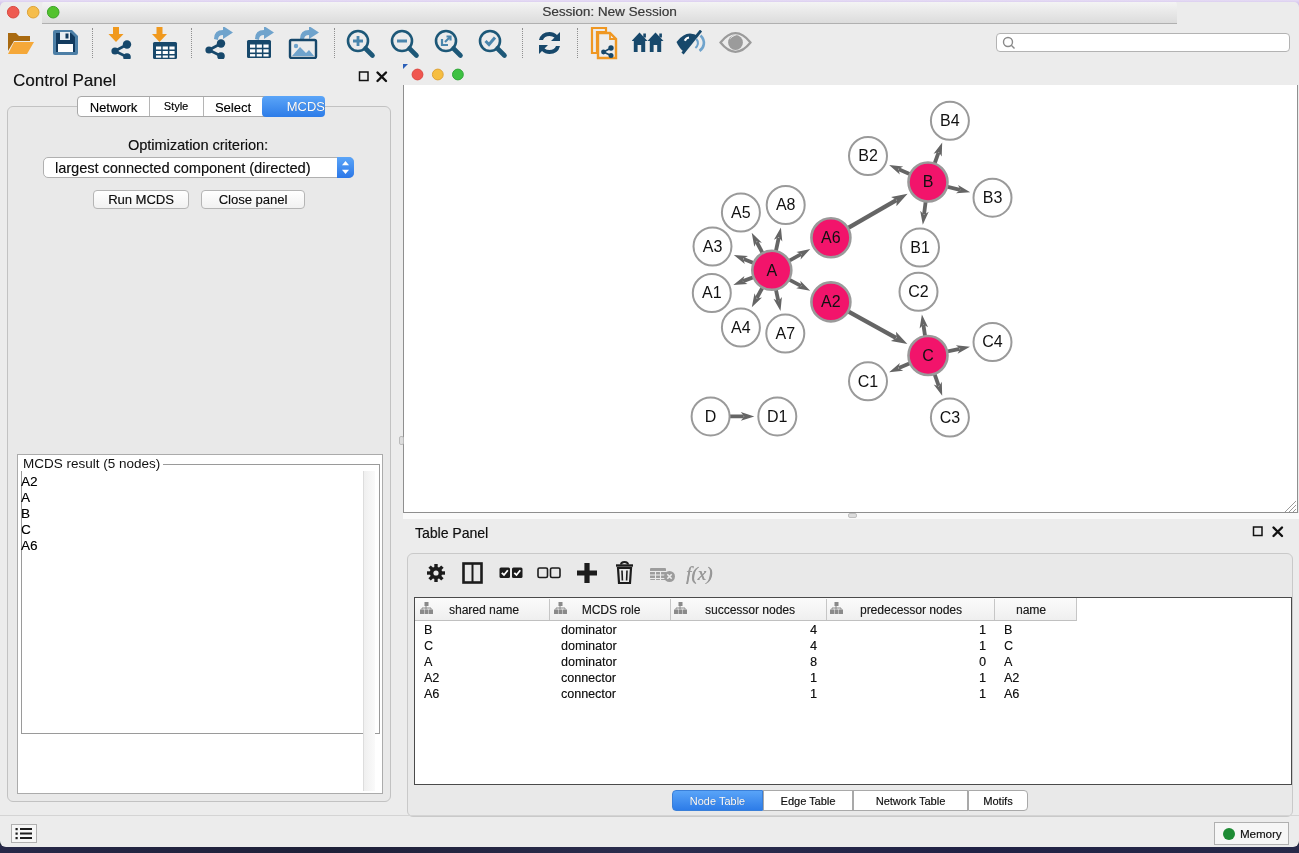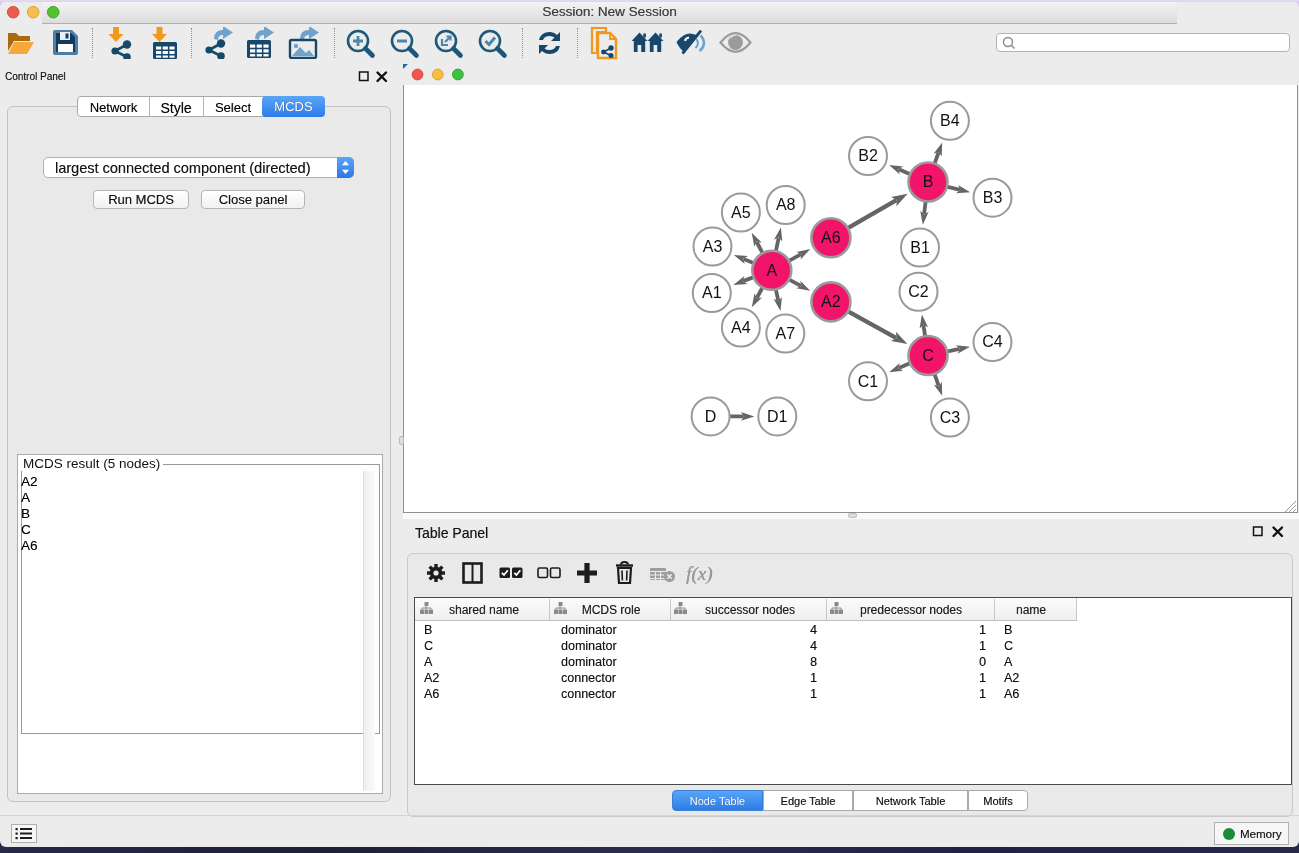--- a/index.html
+++ b/index.html
@@ -17,21 +17,21 @@
 .abs { position:absolute; }
 .sep { position:absolute; top:28px; height:30px; width:0; border-left:1px dotted #8f8f8f; }
 #search { position:absolute; left:996px; top:33px; width:294px; height:19px; background:#fff;
   border:1px solid #b3b3b3; border-radius:4px; }
 .txt { position:absolute; white-space:nowrap; }
 .txt,.hdr,.cell,.btn,.btab,#titlebar .t,#mcdsTab { text-shadow:0.35px 0 0 rgba(30,30,30,0.45); }
 #cpTabs { position:absolute; left:77px; top:96px; width:218px; height:21px; background:#fff;
   border:1px solid #a8a8a8; border-radius:4px; }
 .cpSep { position:absolute; top:0; height:19px; width:0; border-left:1px solid #b5b5b5; }
 #mcdsTab { position:absolute; left:184px; top:-1px; width:63px; height:21px; border-radius:4px;
-  background:linear-gradient(#5ba5f8,#2d7ce8); color:#fff; text-align:center; font-size:13px; line-height:21px; }
+  background:linear-gradient(#5ba5f8,#2d7ce8); color:#fff; text-align:right; font-size:13px; line-height:21px; }
 #cpBody { position:absolute; left:7px; top:106px; width:384px; height:696px; background:#e9e9e9;
   border:1px solid #c2c2c2; border-radius:6px; }
 #dropdown { position:absolute; left:43px; top:157px; width:311px; height:21px; background:#fff;
   border:1px solid #b0b0b0; border-radius:5px; }
 #stepper { position:absolute; right:-1px; top:-1px; width:17px; height:21px; border-radius:0 5px 5px 0;
   background:linear-gradient(#5ba5f8,#2b77e8); }
 .btn { position:absolute; height:19px; background:linear-gradient(#fff,#f1f1f1); border:1px solid #b5b5b5;
   border-radius:4px; font-size:13px; text-align:center; color:#111; }
 #resultBox { position:absolute; left:17px; top:454px; width:366px; height:340px; background:#fff;
   border:1px solid #ababab; }
@@ -203,36 +203,37 @@
   <div class="sep" style="left:191px"></div>
   <div class="sep" style="left:334px"></div>
   <div class="sep" style="left:522px"></div>
   <div class="sep" style="left:577px"></div>
   <div id="search"></div>
   <svg class="abs" style="left:1002px;top:36px" width="14" height="14" viewBox="0 0 14 14">
     <circle cx="6" cy="6" r="4.5" fill="none" stroke="#8a8a8a" stroke-width="1.4"></circle>
     <line x1="9.3" y1="9.3" x2="12.5" y2="12.5" stroke="#8a8a8a" stroke-width="1.4"></line>
       </svg>
 
-  <div class="txt" style="left:5px;top:71px;font-size:10px;color:#111">Control Panel</div>
+  <div class="txt" style="left:13px;top:71px;font-size:17px;color:#111">Control Panel</div>
   <svg style="position:absolute;left:358px;top:70px" width="31" height="13" viewBox="0 0 31 13">
 <rect x="1.5" y="2" width="8.5" height="8.5" fill="none" stroke="#111" stroke-width="1.5"></rect>
 <g transform="translate(18,0)">
           <path d="M1.5 2.5 L10 11 M10 2.5 L1.5 11" stroke="#111" stroke-width="2.4" stroke-linecap="round"></path>
         </g>
 </svg>
   <div id="cpBody"></div>
   <div id="cpTabs">
     <div class="cpSep" style="left:71px"></div>
     <div class="cpSep" style="left:125px"></div>
     <div class="txt" style="left:0;top:3px;width:71px;text-align:center;font-size:13px">Network</div>
-    <div class="txt" style="left:71px;top:3px;width:54px;text-align:center;font-size:14px">Style</div>
+    <div class="txt" style="left:71px;top:3px;width:54px;text-align:center;font-size:11px">Style</div>
     <div class="txt" style="left:125px;top:3px;width:60px;text-align:center;font-size:13px">Select</div>
     <div id="mcdsTab">MCDS</div>
   </div>
+  <div class="txt" style="left:0;top:137px;width:396px;text-align:center;font-size:14.5px;color:#111">Optimization criterion:</div>
   <div id="dropdown">
     <div class="txt" style="left:11px;top:2px;font-size:14.5px;color:#111">largest connected component (directed)</div>
     <div id="stepper">
       <svg width="17" height="21" viewBox="0 0 17 21">
             <path d="M8.5 4 L12 8.2 L5 8.2 Z" fill="#fff"></path>
             <path d="M8.5 17 L12 12.8 L5 12.8 Z" fill="#fff"></path>
           </svg>
     </div>
   </div>
   <div class="btn" style="left:93px;top:190px;width:96px;line-height:18px">Run MCDS</div>

